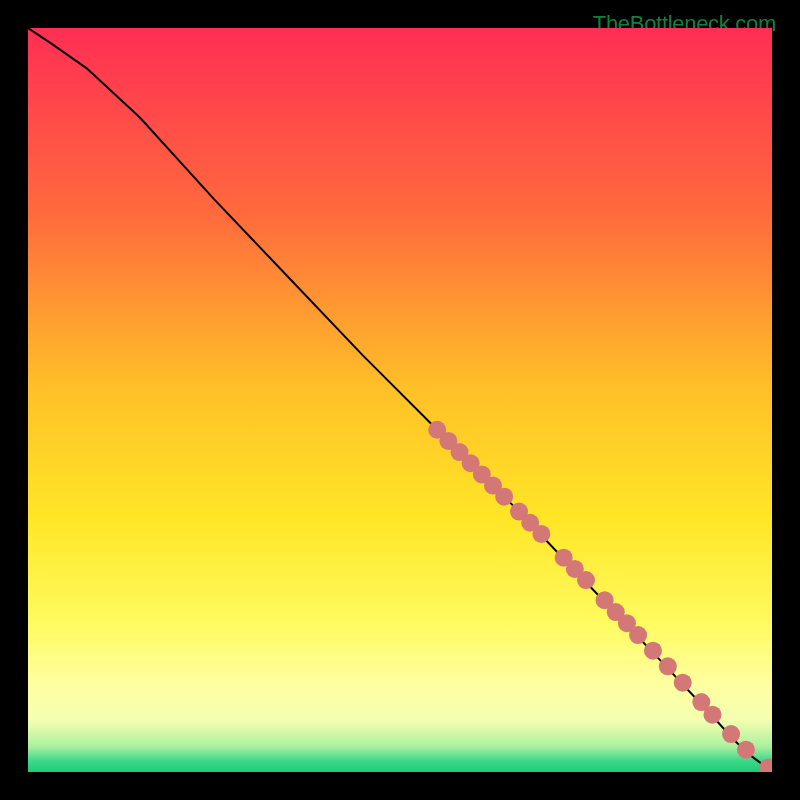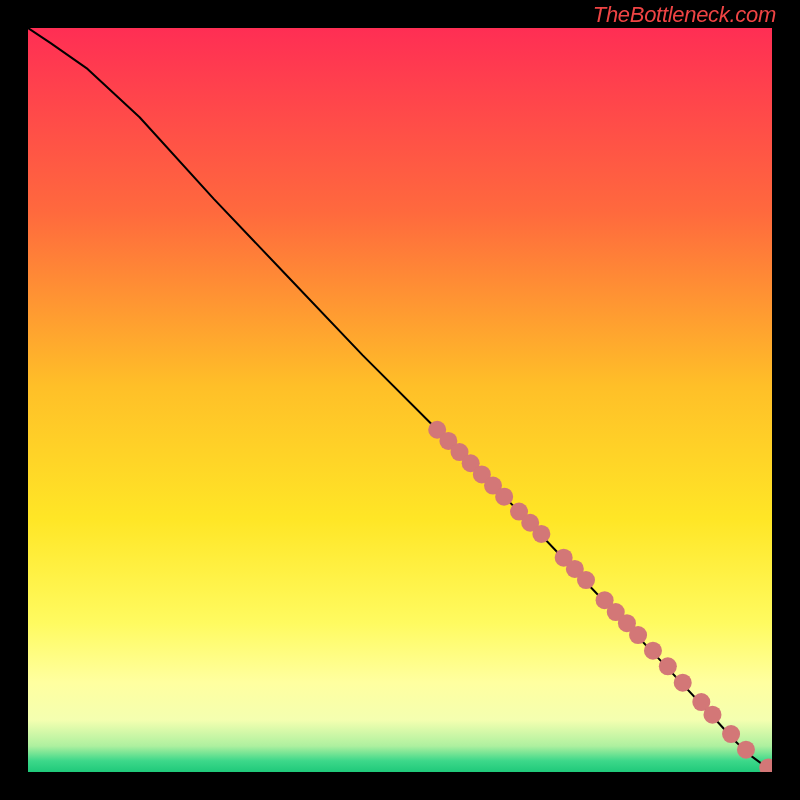--- a/index.html
+++ b/index.html
@@ -12,27 +12,26 @@
     font-family: Arial, Helvetica, sans-serif;
   }
   .outer {
     position: absolute;
     left: 0; top: 0;
     width: 800px; height: 800px;
     background: #000;
   }
   .watermark {
     position: absolute;
-    top: 2px;
+    top: 11px;
     right: 24px;
-    color: #ef4444;
+    color: #15803d;
     font-size: 22px;
     font-weight: 500;
     letter-spacing: -0.3px;
-    font-style: italic;
   }
   .plot {
     position: absolute;
     left: 28px;
     top: 28px;
     width: 744px;
     height: 744px;
   }
   svg { display: block; }
 </style>

